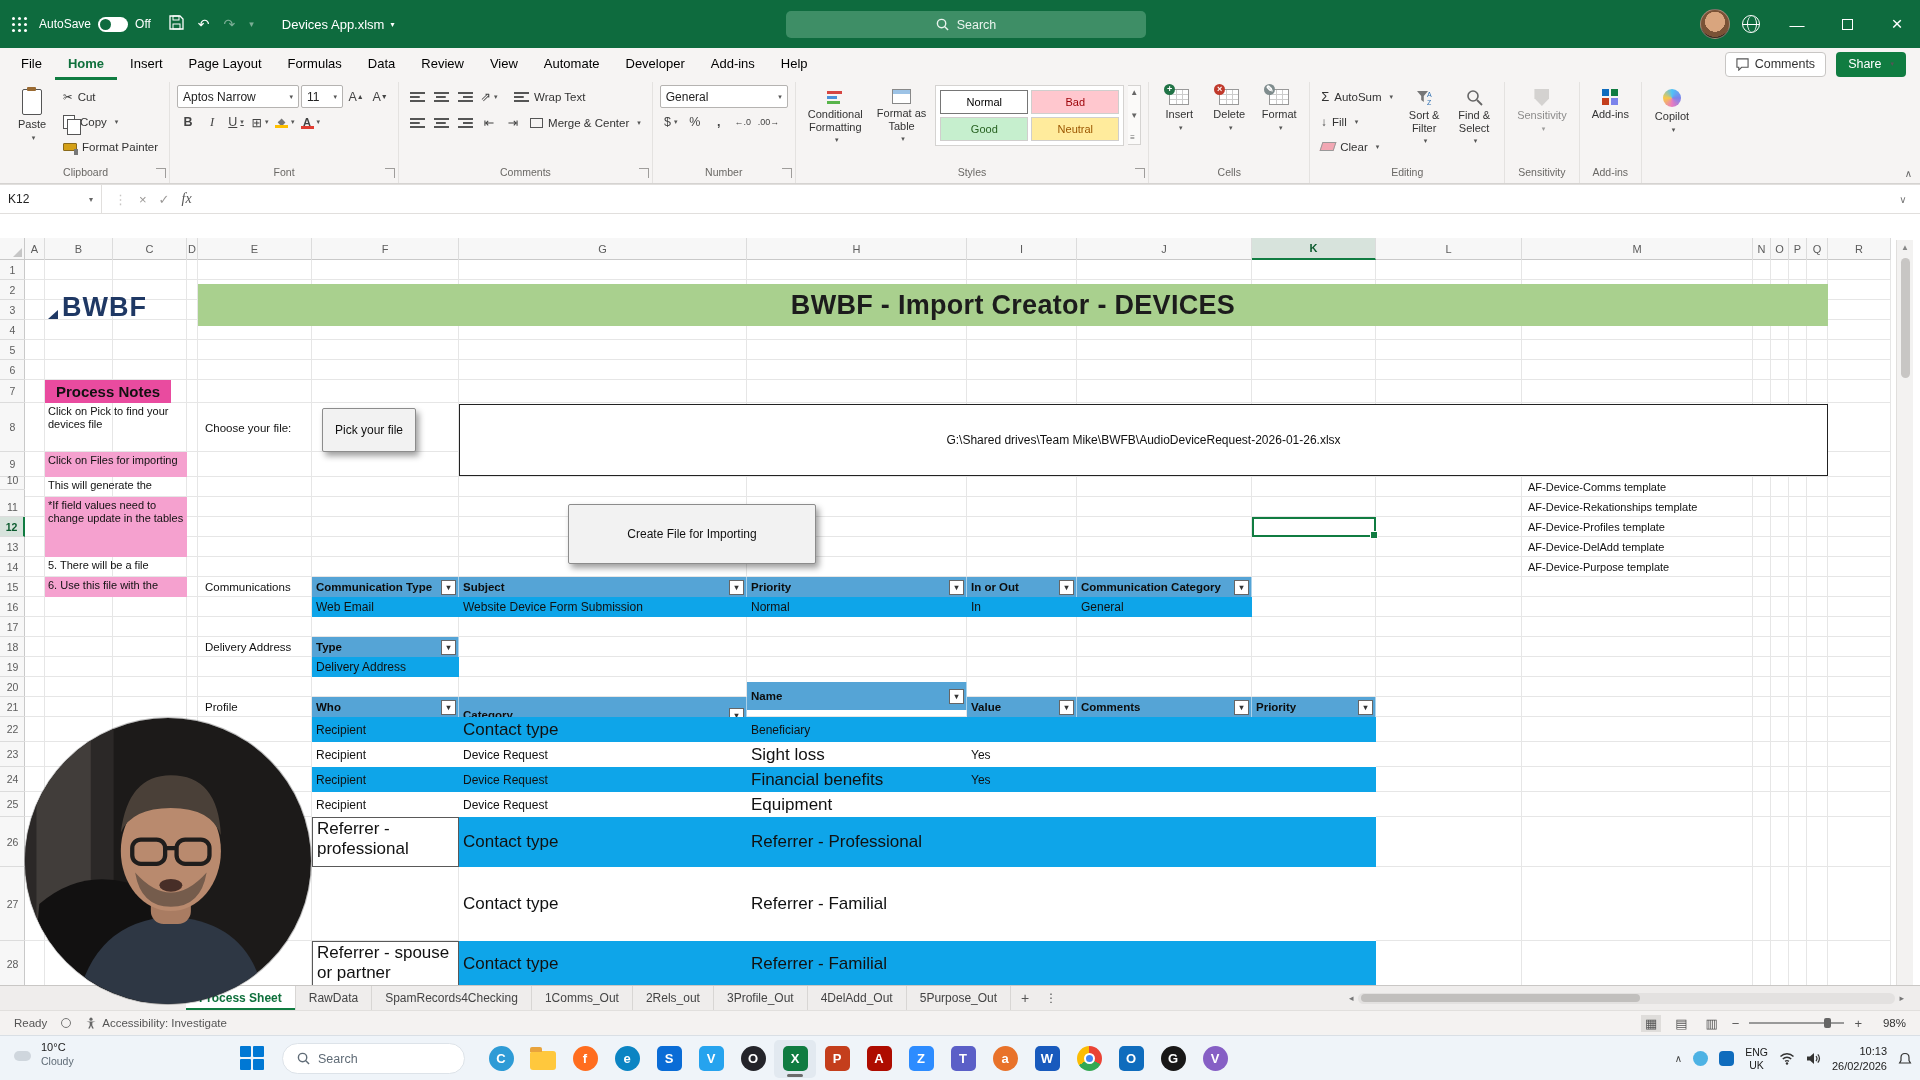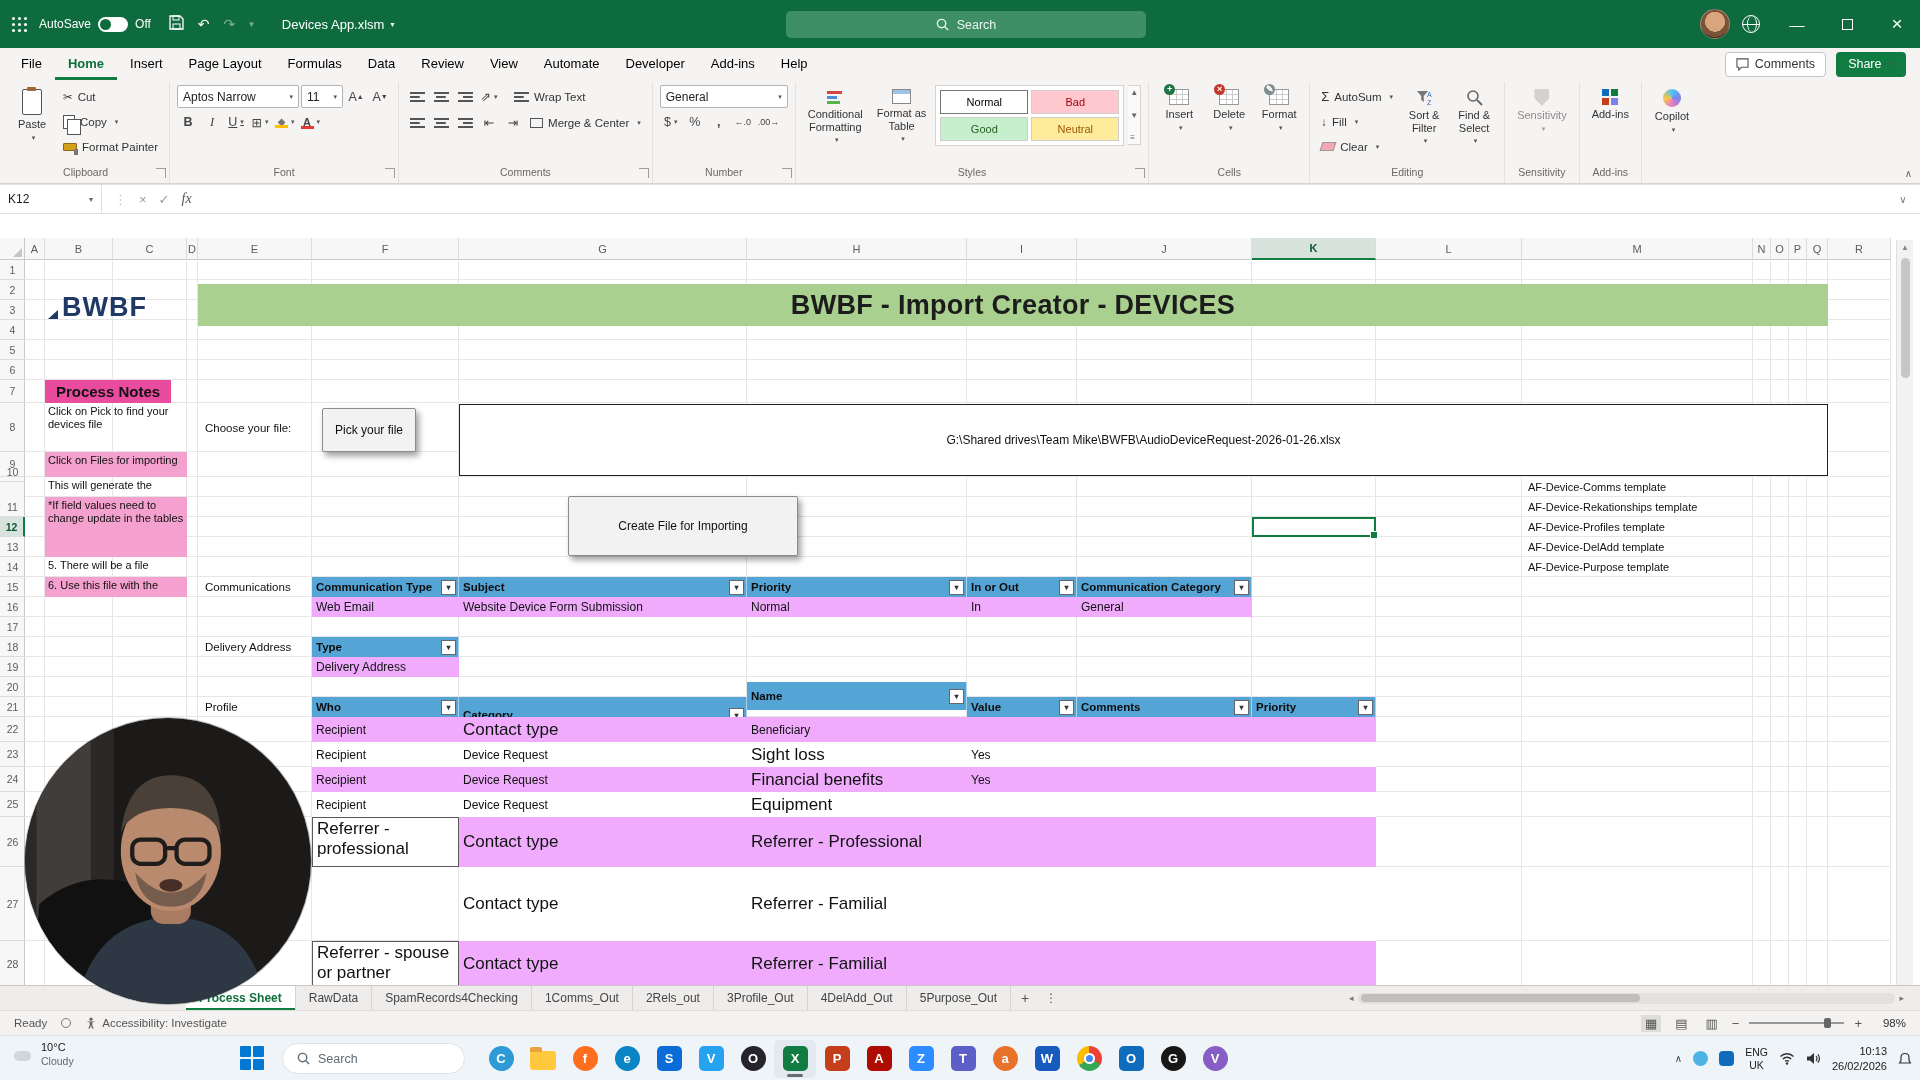--- a/index.html
+++ b/index.html
@@ -101,21 +101,21 @@
   .note { font-size:11px; line-height:12.5px; padding:2px 3px; color:#111; overflow:hidden; }
   .note.pink { background:#F5A1CF; }
   .slabel { font-size:11.5px; color:#111; display:flex; align-items:center; padding-left:3px; white-space:nowrap; }
   .xbtn { position:absolute; z-index:4; background:#F2F2F2; border:1px solid #8C8C8C; display:flex; align-items:center; justify-content:center; text-align:center; font-size:12px; color:#111; box-shadow:3px 4px 6px rgba(0,0,0,.38); border-radius:2px; line-height:1.2; }
   .filebox { position:absolute; z-index:3; border:1px solid #222; background:#fff; display:flex; align-items:center; justify-content:center; font-size:12px; color:#111; }
   .tmpl { position:absolute; z-index:2; font-size:11px; display:flex; align-items:center; color:#111; white-space:nowrap; }
   .th { position:absolute; z-index:4; background:#55A4D6; display:flex; align-items:center; font-weight:700; font-size:11.5px; color:#0d0d0d; padding:0 2px 0 4px; border-right:1px solid rgba(255,255,255,.5); }
   .th span { flex:1; overflow:hidden; white-space:nowrap; }
   .filter { width:15px; height:15px; background:#fff; border:1px solid #666; font-size:8px; display:flex; align-items:center; justify-content:center; color:#333; flex:none; }
   .td { position:absolute; z-index:4; background:#fff; font-size:12px; display:flex; align-items:center; padding:0 4px; color:#111; overflow:hidden; white-space:nowrap; }
-  .td.band { background:#f0abfc; }
+  .td.band { background:#0ea5e9; }
   .td.lg { font-size:17px; }
   .td.wrap { display:block; white-space:normal; line-height:1.15; padding-top:1px; }
   .td.who-plain { background:#fff; border:1px solid #595959; }
   .selection { position:absolute; z-index:6; border:2px solid #107C41; }
   .selection::after { content:""; position:absolute; right:-4px; bottom:-4px; width:6px; height:6px; background:#107C41; border:1px solid #fff; }
   
   .vscroll { position:absolute; left:1896px; top:240px; width:17px; height:745px; background:#F3F2F1; border-left:1px solid #E1DFDD; z-index:9; display:flex; flex-direction:column; align-items:center; }
   .vscroll .arr { height:16px; font-size:8px; color:#888; line-height:16px; }
   .vthumb { width:9px; height:120px; background:#C8C6C4; border-radius:5px; margin-top:2px; }
   
@@ -518,21 +518,21 @@
     <div class="ovl note" style="left:45px;top:165px;width:142px;height:49px">Click on Pick to find your devices file</div>
     <div class="ovl note pink" style="left:45px;top:214px;width:142px;height:25px">Click on Files for importing</div>
     <div class="ovl note" style="left:45px;top:239px;width:142px;height:20px">This will generate the</div>
     <div class="ovl note pink" style="left:45px;top:259px;width:142px;height:60px">*If field values need to change update in the tables</div>
     <div class="ovl note" style="left:45px;top:319px;width:142px;height:20px">5. There will be a file</div>
     <div class="ovl note pink" style="left:45px;top:339px;width:142px;height:20px">6. Use this file with the</div>
 
     <div class="ovl slabel" style="left:202px;top:165px;width:108px;height:49px">Choose your file:</div>
     <div class="xbtn" style="left:322px;top:170px;width:94px;height:44px">Pick your file</div>
     <div class="filebox" style="left:459px;top:166px;width:1369px;height:72px">G:\Shared drives\Team Mike\BWFB\AudioDeviceRequest-2026-01-26.xlsx</div>
-    <div class="xbtn" style="left:568px;top:258px;width:230px;height:60px">Create File for Importing</div>
+    <div class="xbtn" style="left:568px;top:266px;width:248px;height:60px">Create File for Importing</div>
 
     <div class="tmpl" style="left:1528px;top:239px;width:225px;height:20px">AF-Device-Comms template</div>
     <div class="tmpl" style="left:1528px;top:259px;width:225px;height:20px">AF-Device-Rekationships template</div>
     <div class="tmpl" style="left:1528px;top:279px;width:225px;height:20px">AF-Device-Profiles template</div>
     <div class="tmpl" style="left:1528px;top:299px;width:225px;height:20px">AF-Device-DelAdd template</div>
     <div class="tmpl" style="left:1528px;top:319px;width:225px;height:20px">AF-Device-Purpose template</div>
 
     <div class="ovl slabel" style="left:202px;top:339px;width:108px;height:20px">Communications</div>
     <div class="ovl slabel" style="left:202px;top:399px;width:108px;height:20px">Delivery Address</div>
     <div class="ovl slabel" style="left:202px;top:459px;width:108px;height:20px">Profile</div>
@@ -560,21 +560,21 @@
       <div class="col-hdr" style="left: 1828px; width: 63px;">R</div>
       <div class="row-hdr" style="top: 22px; height: 20px; line-height: 20px;">1</div>
       <div class="row-hdr" style="top: 42px; height: 20px; line-height: 20px;">2</div>
       <div class="row-hdr" style="top: 62px; height: 20px; line-height: 20px;">3</div>
       <div class="row-hdr" style="top: 82px; height: 20px; line-height: 20px;">4</div>
       <div class="row-hdr" style="top: 102px; height: 20px; line-height: 20px;">5</div>
       <div class="row-hdr" style="top: 122px; height: 20px; line-height: 20px;">6</div>
       <div class="row-hdr" style="top: 142px; height: 23px; line-height: 23px;">7</div>
       <div class="row-hdr" style="top: 165px; height: 49px; line-height: 49px;">8</div>
       <div class="row-hdr" style="top: 214px; height: 25px; line-height: 25px;">9</div>
-      <div class="row-hdr" style="top: 224px; height: 20px; line-height: 20px;">10</div>
+      <div class="row-hdr" style="top: 232px; height: 20px; line-height: 20px;">10</div>
       <div class="row-hdr" style="top: 259px; height: 20px; line-height: 20px;">11</div>
       <div class="row-hdr sel" style="top: 279px; height: 20px; line-height: 20px;">12</div>
       <div class="row-hdr" style="top: 299px; height: 20px; line-height: 20px;">13</div>
       <div class="row-hdr" style="top: 319px; height: 20px; line-height: 20px;">14</div>
       <div class="row-hdr" style="top: 339px; height: 20px; line-height: 20px;">15</div>
       <div class="row-hdr" style="top: 359px; height: 20px; line-height: 20px;">16</div>
       <div class="row-hdr" style="top: 379px; height: 20px; line-height: 20px;">17</div>
       <div class="row-hdr" style="top: 399px; height: 20px; line-height: 20px;">18</div>
       <div class="row-hdr" style="top: 419px; height: 20px; line-height: 20px;">19</div>
       <div class="row-hdr" style="top: 439px; height: 20px; line-height: 20px;">20</div>

